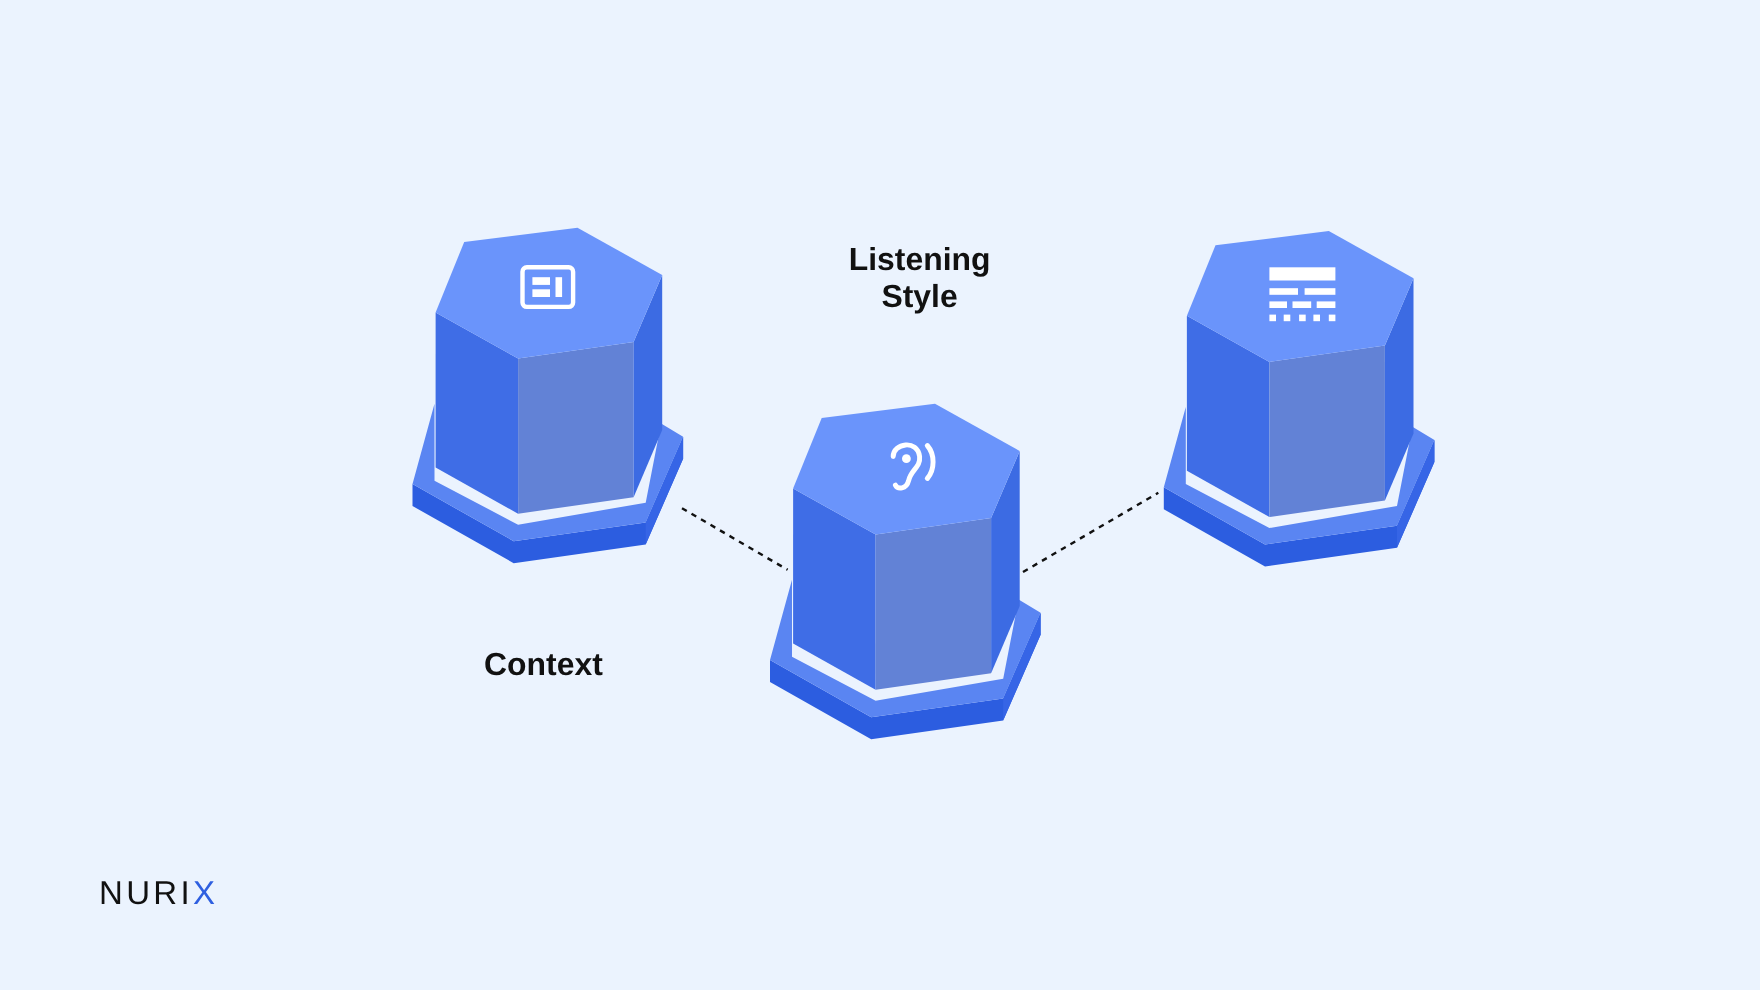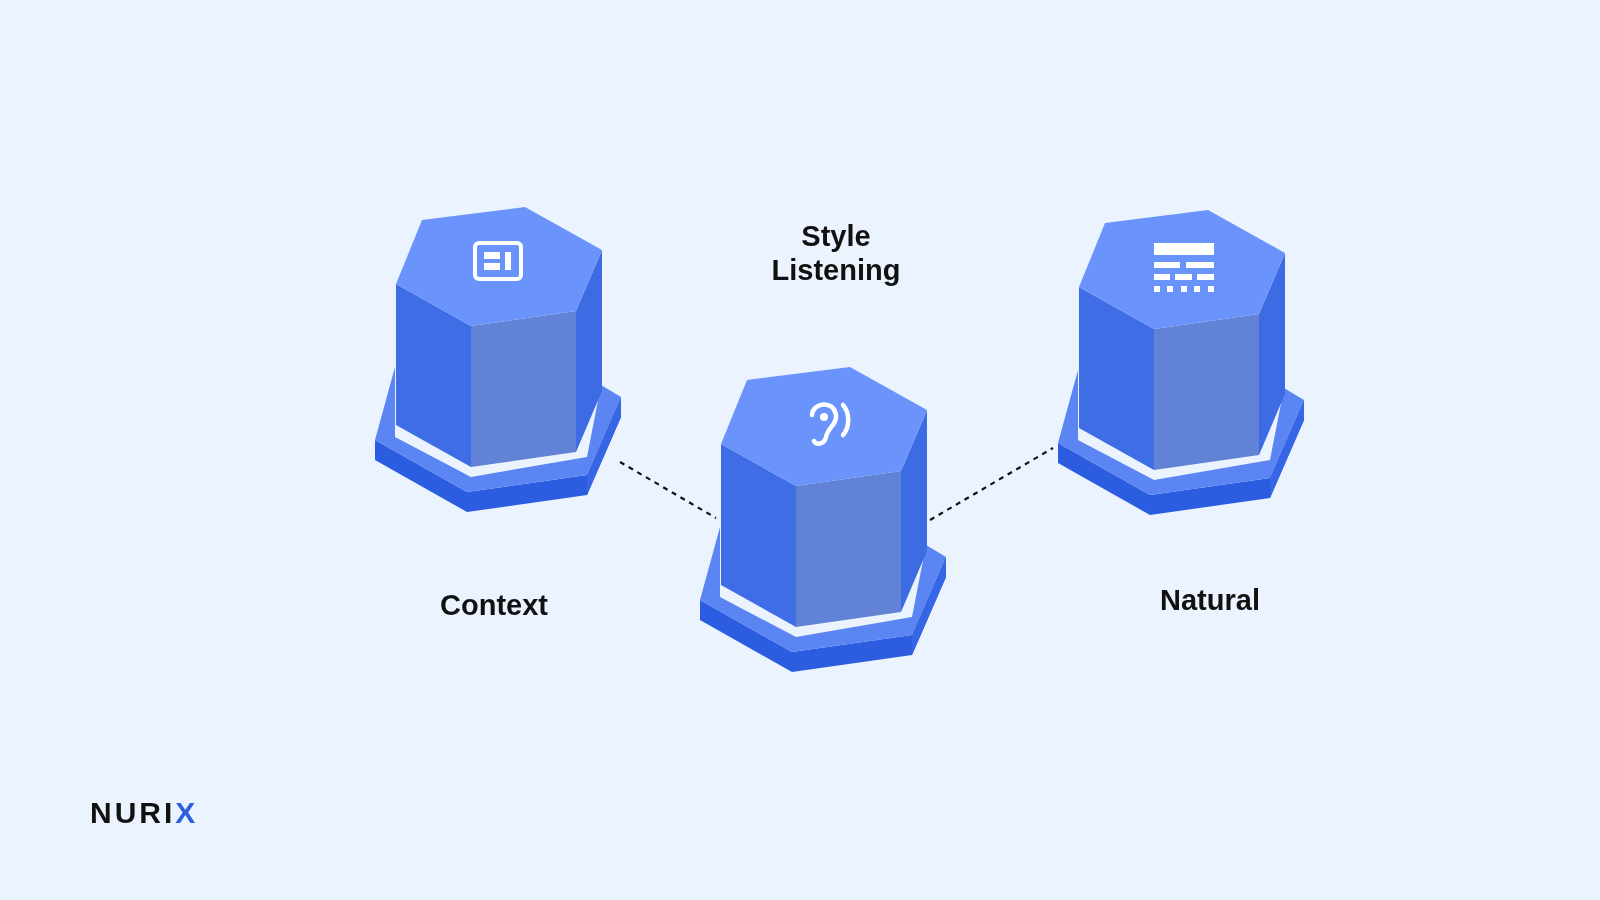--- a/index.html
+++ b/index.html
@@ -1,19 +1,19 @@
 <!DOCTYPE html>
 <html><head>
 <meta charset="utf-8">
 <style>
   html,body{margin:0;padding:0;}
   body{width:1600px;height:900px;background:#ebf3fe;position:relative;overflow:hidden;font-family:"Liberation Sans",sans-serif;}
   svg.scene{position:absolute;left:0;top:0;}
   .label{position:absolute;font-weight:bold;font-size:29px;line-height:34px;color:#111;text-align:center;width:260px;}
-  .logo{position:absolute;left:90px;top:796px;font-weight:bold;font-size:30px;letter-spacing:3px;color:#111;}
+  .logo{position:absolute;left:90px;top:796px;font-weight:normal;font-size:30px;letter-spacing:3px;color:#111;}
   .logo .x{color:#2e5fe0;}
 </style>
 </head>
 <body>
 
 <svg class="scene" width="1600" height="900" viewBox="0 0 1600 900">
   <defs>
     <g id="prism">
 
       <polygon points="0,233 0,253 92,305 212,288 246,210 246,190 212,268 92,285" fill="#2c5de0"></polygon>
@@ -65,23 +65,22 @@
       <rect x="0" y="43" width="6" height="6"></rect>
       <rect x="13" y="43" width="6" height="6"></rect>
       <rect x="27" y="43" width="6" height="6"></rect>
       <rect x="40" y="43" width="6" height="6"></rect>
       <rect x="54" y="43" width="6" height="6"></rect>
     </g>
   </g>
 </svg>
 
 <div class="label" style="left:706px;top:219px;">
+  <div>Listening</div>
   <div>Style</div>
-  <div>Listening</div>
 </div>
 <div class="label" style="left:364px;top:588px;">
   <div>Context</div>
 </div>
 <div class="label" style="left:1080px;top:583px;">
-  <div>Natural</div>
 </div>
 
 <div class="logo"><span>NURI</span><span class="x">X</span></div>
 
 </body></html>

